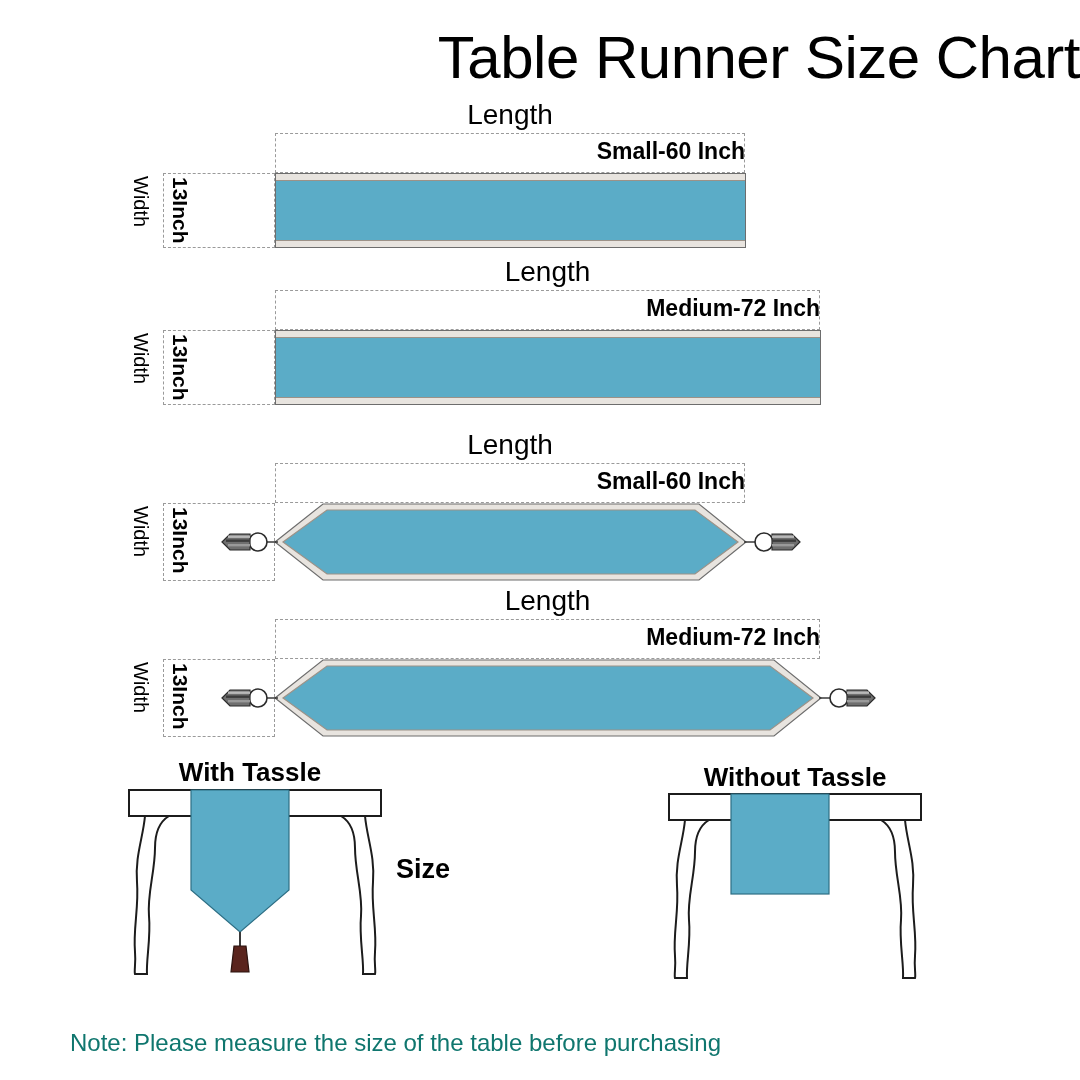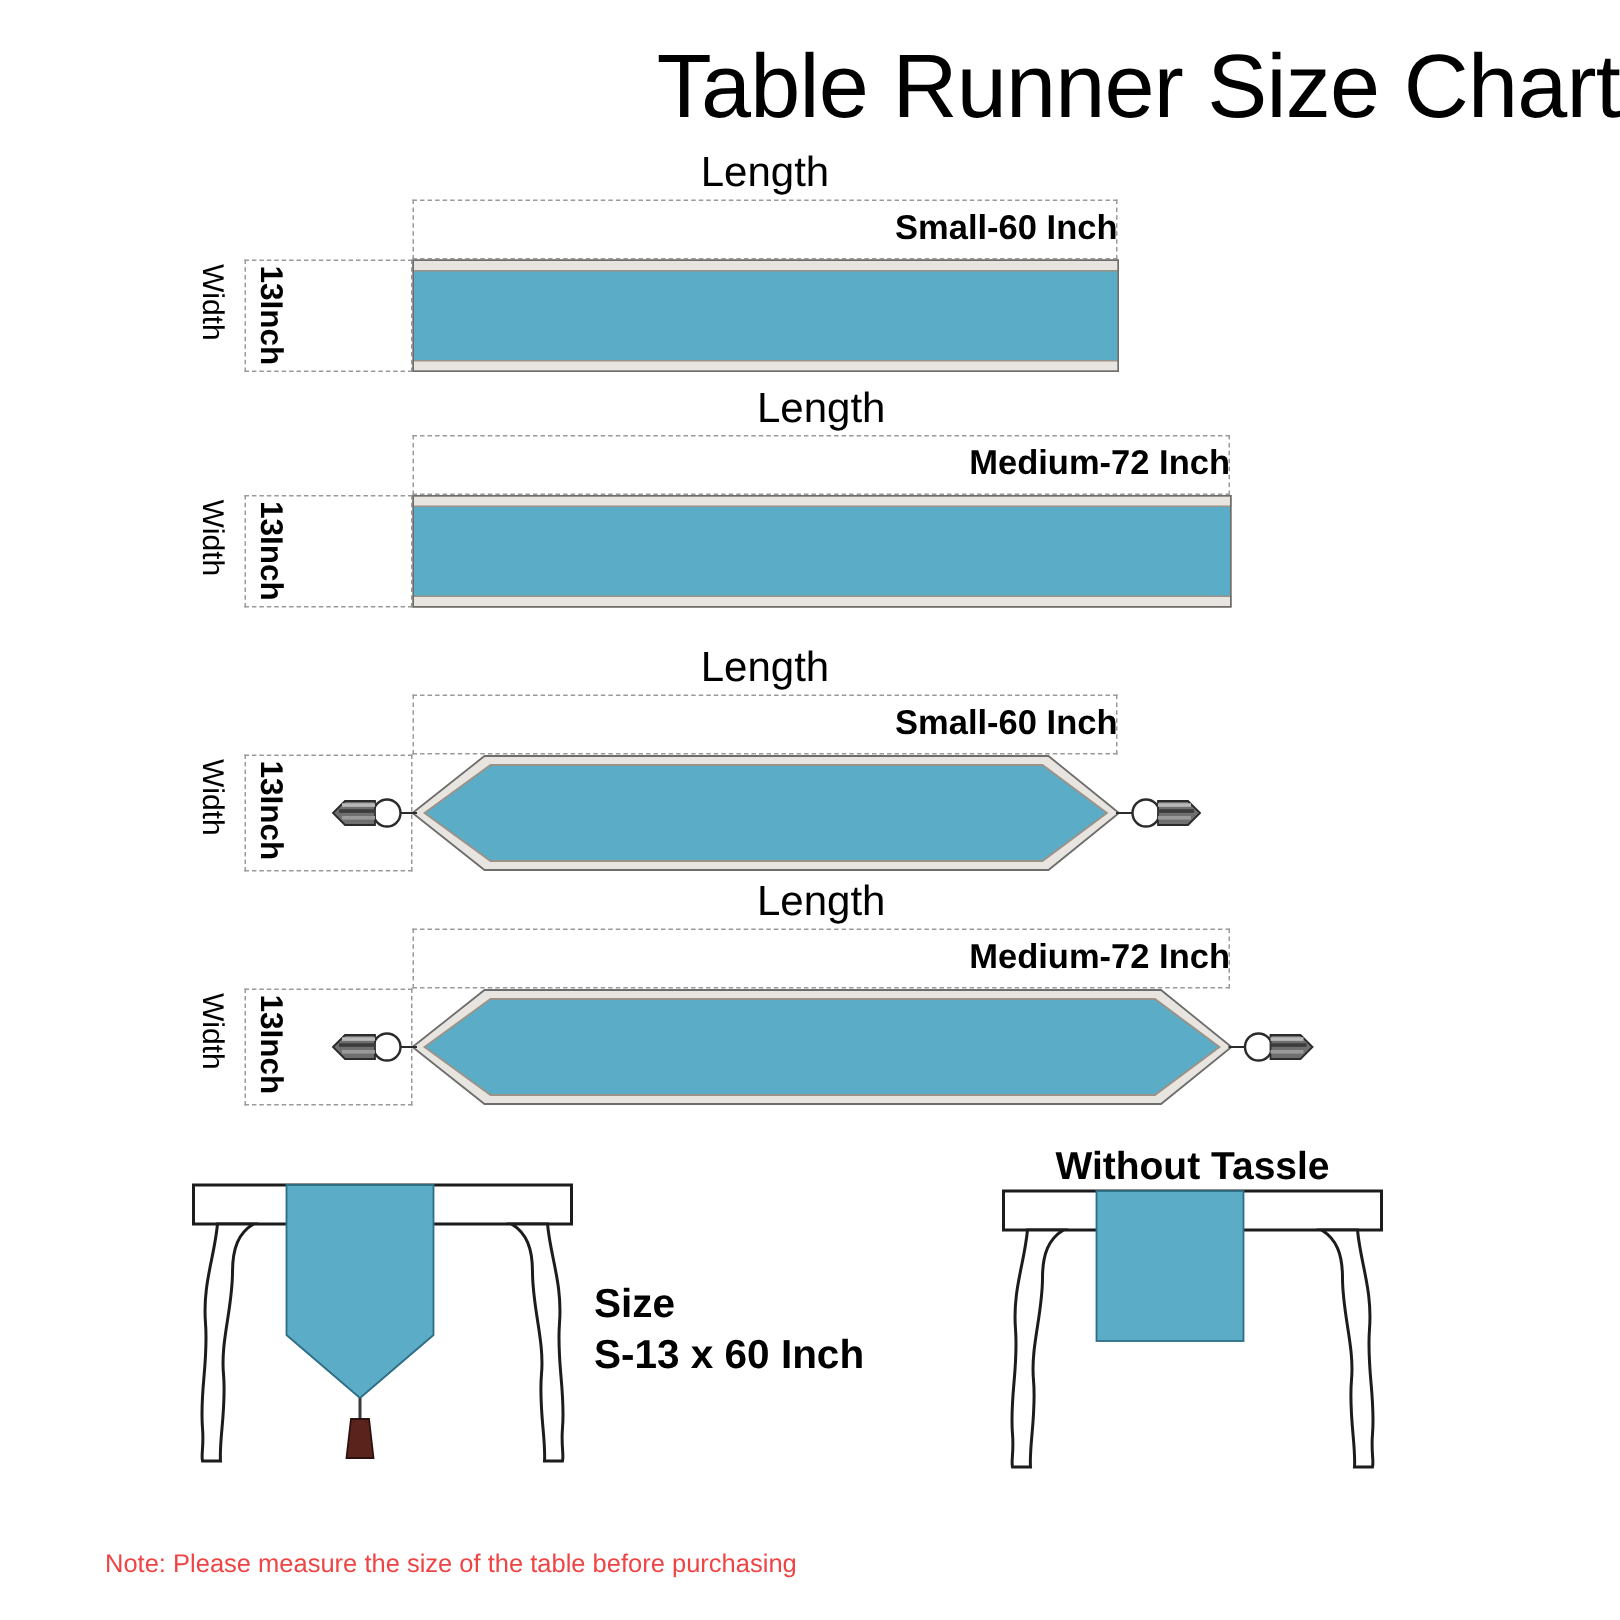--- a/index.html
+++ b/index.html
@@ -87,24 +87,24 @@
     white-space: nowrap;
   }
   .size-block {
     font-size: 27px;
     line-height: 34px;
     font-weight: bold;
     color: #000;
     white-space: nowrap;
   }
   #note-text {
-    font-size: 17px;
+    font-size: 24px;
     line-height: 30px;
     font-weight: 400;
-    color: #ef4444;
+    color: #0f766e;
     white-space: nowrap;
   }
 </style>
 </head>
 <body>
 
 <div id="chart-root">
 
   <div class="abs" id="page-title">Table Runner Size Chart</div>
 
@@ -233,20 +233,21 @@
       <ellipse cx="20" cy="18" rx="9" ry="9" fill="#ffffff" stroke="#2b2b2b" stroke-width="1.6"></ellipse>
       <g>
         <path d="M56,18 L48,10 L28,10 L28,26 L48,26 Z" fill="#6f6f6f" stroke="#2b2b2b" stroke-width="1.2"></path>
         <rect x="28" y="11.5" width="22" height="2.4" fill="#b9b9b9"></rect>
         <rect x="28" y="15.5" width="24" height="2.4" fill="#3c3c3c"></rect>
         <rect x="28" y="20" width="22" height="2.4" fill="#9a9a9a"></rect>
       </g>
     </svg>
   </div>
 
+  <div class="abs tassle-title" style="left:105px; top:757px; width:290px;">With Tassle</div>
 
   <div class="abs" style="left:125px; top:786px;">
     <svg class="runner-svg" width="260" height="190" viewBox="0 0 260 190">
 
       <rect x="4" y="4" width="252" height="26" fill="#ffffff" stroke="#1c1c1c" stroke-width="2"></rect>
 
       <path d="M20,30 C18,52 10,70 12,96 C14,122 8,142 10,166 C11,178 9,184 10,188
                L22,188 C21,174 26,152 24,130 C22,108 30,86 30,62 C30,46 34,36 44,30 Z" fill="#ffffff" stroke="#1c1c1c" stroke-width="2"></path>
       <path d="M240,30 C242,52 250,70 248,96 C246,122 252,142 250,166 C249,178 251,184 250,188
                L238,188 C239,174 234,152 236,130 C238,108 230,86 230,62 C230,46 226,36 216,30 Z" fill="#ffffff" stroke="#1c1c1c" stroke-width="2"></path>
@@ -265,17 +266,16 @@
       <rect x="4" y="4" width="252" height="26" fill="#ffffff" stroke="#1c1c1c" stroke-width="2"></rect>
       <path d="M20,30 C18,52 10,70 12,96 C14,122 8,142 10,166 C11,178 9,184 10,188
                L22,188 C21,174 26,152 24,130 C22,108 30,86 30,62 C30,46 34,36 44,30 Z" fill="#ffffff" stroke="#1c1c1c" stroke-width="2"></path>
       <path d="M240,30 C242,52 250,70 248,96 C246,122 252,142 250,166 C249,178 251,184 250,188
                L238,188 C239,174 234,152 236,130 C238,108 230,86 230,62 C230,46 226,36 216,30 Z" fill="#ffffff" stroke="#1c1c1c" stroke-width="2"></path>
       <rect x="66" y="4" width="98" height="100" fill="#5BACC7" stroke="#2d6e84" stroke-width="1.2"></rect>
     </svg>
   </div>
 
   <div class="abs size-block" style="left:396px; top:852px;">Size</div>
-  <div class="abs size-block" style="left:396px; top:886px;">S-13 x 60 Inch</div>
 
   <div class="abs" id="note-text" style="left:70px; top:1028px;">Note:  Please measure the size of the table before purchasing</div>
 
 </div>
 
 </body></html>

